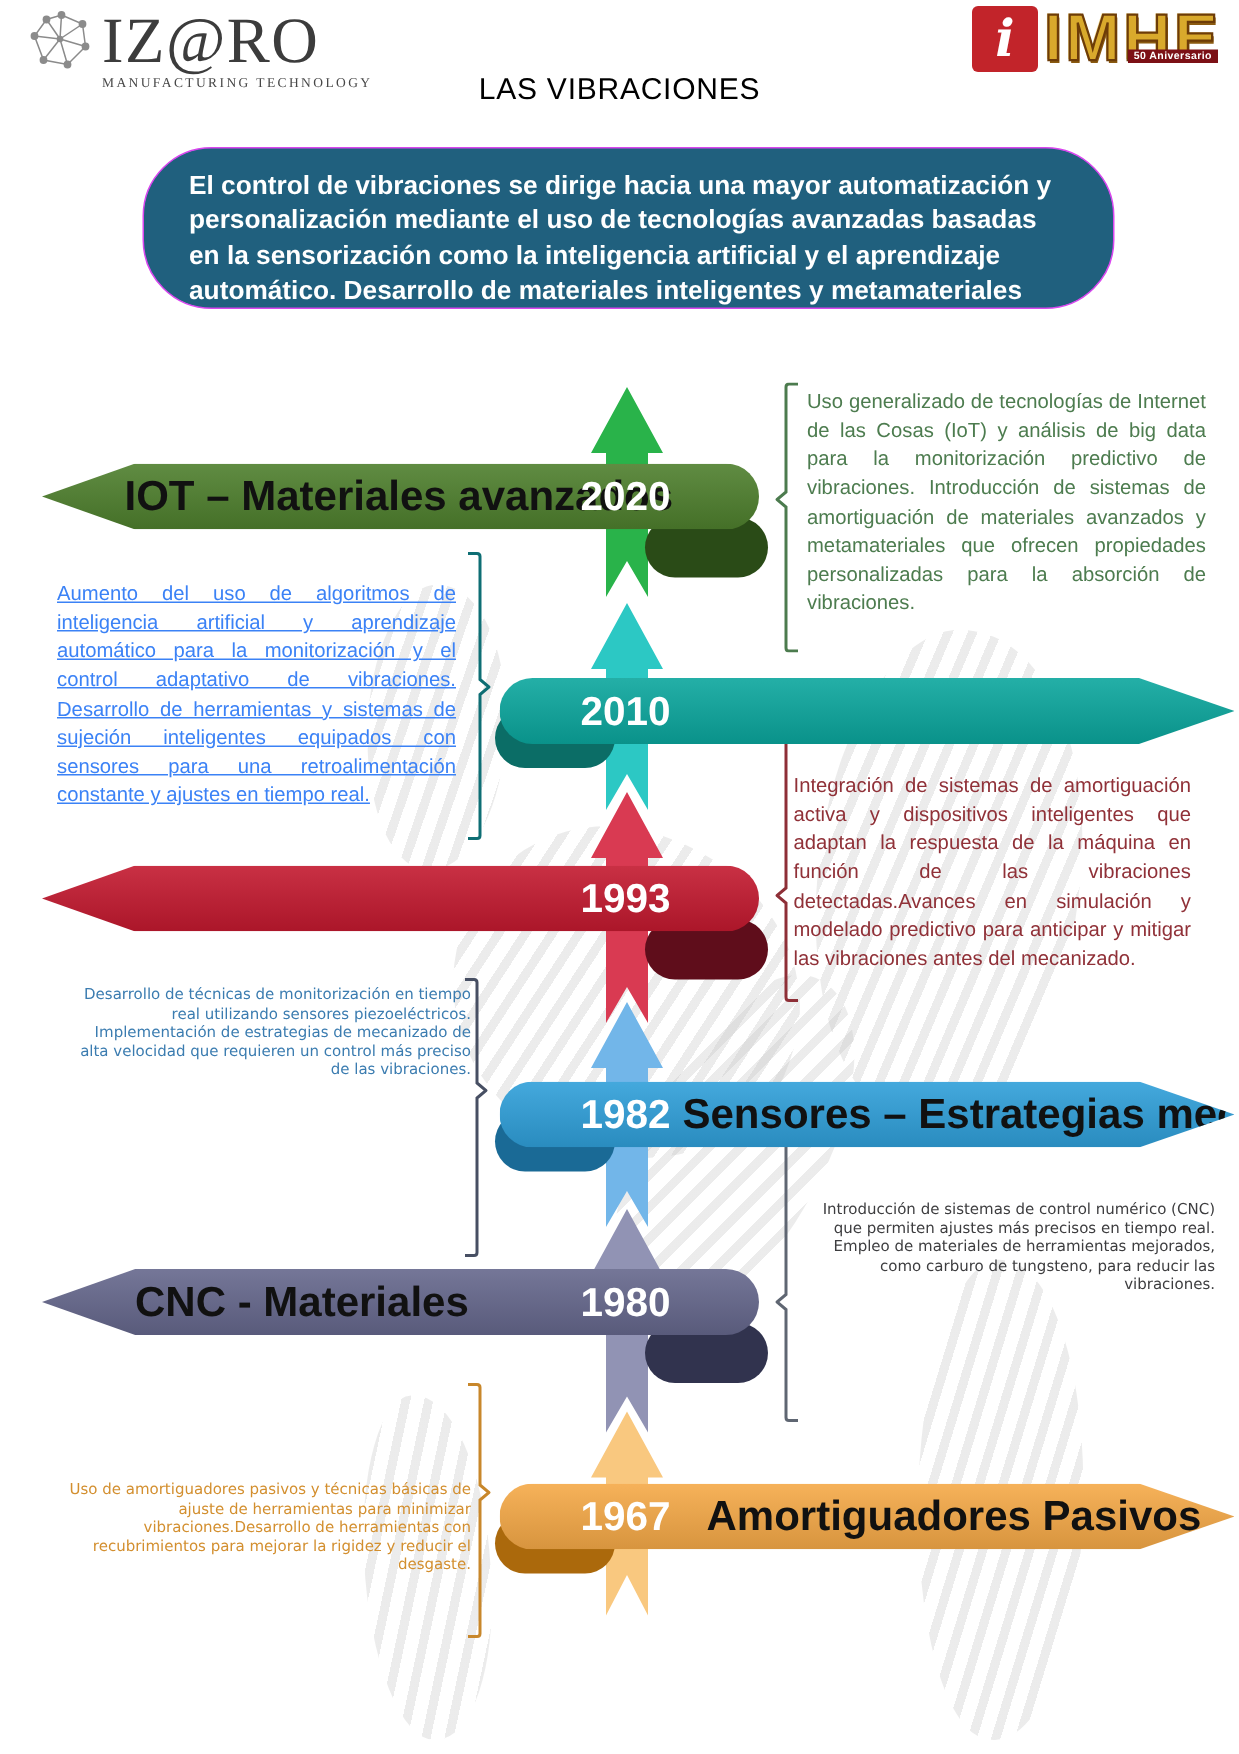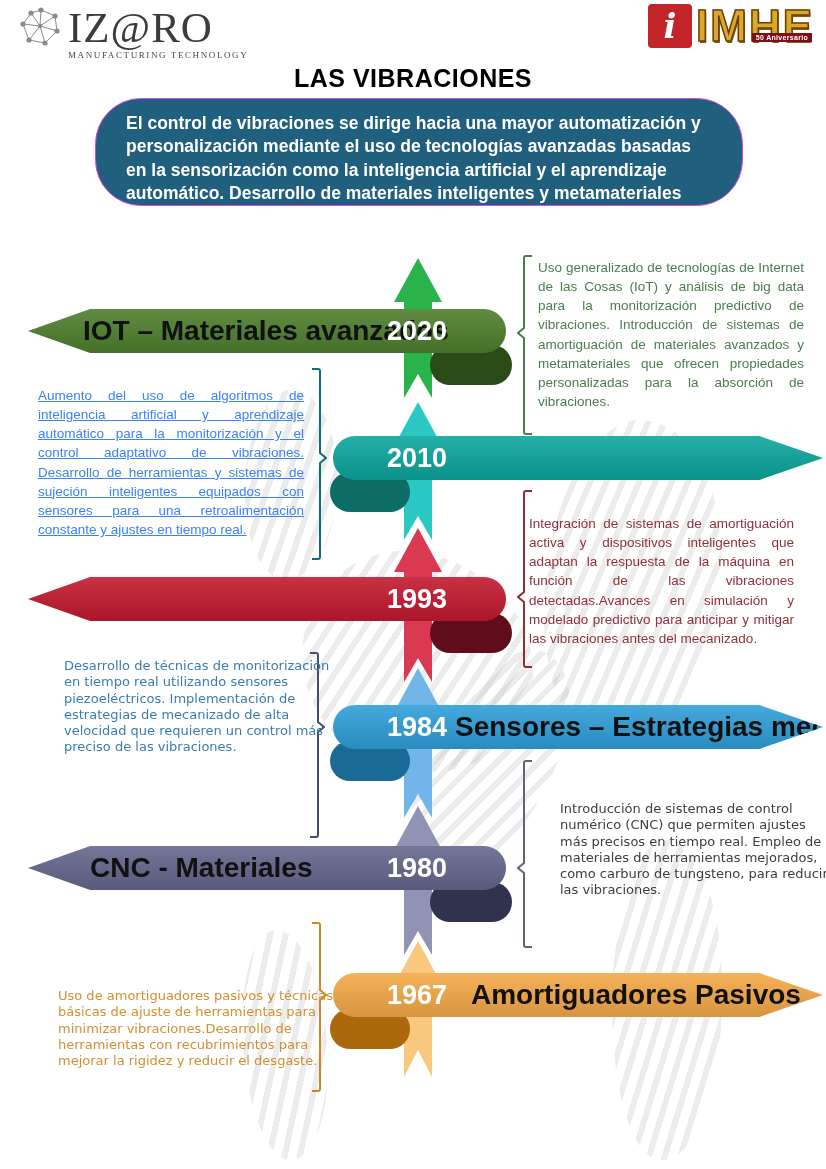--- a/index.html
+++ b/index.html
@@ -17,43 +17,43 @@
   .imhe-square{width:44px;height:44px;background:#c2242a;border-radius:4px;display:flex;
                align-items:center;justify-content:center;color:#fff;
                font-family:"DejaVu Serif",serif;font-style:italic;font-weight:bold;font-size:34px;
                transform:none;}
   .imhe-word{position:relative;font-weight:900;font-size:44px;letter-spacing:2px;line-height:1;
              color:#d9a92c;-webkit-text-stroke:1.5px #6d3c08;
              text-shadow:1px 2px 0 #8a5a10,-1px -1px 0 #f3da8e;margin-left:4px;}
   .imhe-badge{position:absolute;right:2px;bottom:6px;background:#7c1016;color:#fff;
               font-size:7px;font-weight:bold;letter-spacing:.3px;padding:1px 4px;
               -webkit-text-stroke:0;text-shadow:none;}
-  .page-title{position:absolute;left:0;top:64px;width:100%;text-align:center;z-index:2;
-              font-size:25px;font-weight:bold;color:#000;letter-spacing:.5px;}
+  .page-title{position:absolute;left:0;top:49px;width:100%;text-align:center;z-index:2;
+              font-size:20px;font-weight:normal;color:#000;letter-spacing:.5px;}
   
   .intro{position:absolute;left:95px;top:98px;width:648px;height:108px;z-index:2;
          background:#20607e;border:1px solid #d946ef;border-radius:46px;
          box-sizing:border-box;padding:13px 30px 8px 30px;
          color:#fff;font-weight:bold;font-size:17.5px;line-height:1.33;overflow:visible;}
   
   .tl-svg{position:absolute;left:390px;top:252px;z-index:1;}
   .fold{position:absolute;height:40px;border-radius:20px;z-index:2;}
   .ribbon{position:absolute;height:44px;z-index:3;
           background-image:linear-gradient(rgba(255,255,255,.10),rgba(0,0,0,.12));}
   .ribbon.point-left {clip-path:polygon(0 50%,13% 0,100% 0,100% 100%,13% 100%);
                       border-radius:0 22px 22px 0;}
   .ribbon.point-right{clip-path:polygon(100% 50%,87% 0,0 0,0 100%,87% 100%);
-                      border-radius:22px 0 0 22px;}
+                      border-radius:22px 0 0 22px;margin-top:16px;}
   .rlabel{position:absolute;top:0;line-height:44px;font-size:28px;font-weight:bold;color:#111;white-space:nowrap;}
   .ryear{position:absolute;top:0;width:80px;text-align:center;line-height:44px;
          font-size:27px;font-weight:bold;color:#fff;}
   
   .desc{position:absolute;z-index:2;font-size:13.5px;line-height:1.42;}
   .desc.just{text-align:justify;font-family:"Liberation Sans",sans-serif;}
-  .desc.wide{font-family:"DejaVu Sans",sans-serif;font-size:13px;line-height:1.25;text-align:left;margin-left:22px;}
+  .desc.wide{font-family:"DejaVu Sans",sans-serif;font-size:10px;line-height:1.25;text-align:right;}
   .bracket{position:absolute;z-index:2;}
   
   .i0 .ribbon{background-color:#4e7f2d;} .i0 .fold{background:#2a4b17;} .d0{color:#4d7c4f;}
   .i1 .ribbon{background-color:#0ba69d;} .i1 .fold{background:#0b6d66;} .d1{color:#3b82f6;text-decoration:underline;}
   .i2 .ribbon{background-color:#c3192f;} .i2 .fold{background:#5f0d1b;} .d2{color:#903138;}
   .i3 .ribbon{background-color:#2f9fd9;} .i3 .fold{background:#1a6a96;} .d3{color:#3b7cb0;}
   .i4 .ribbon{background-color:#65678c;} .i4 .fold{background:#31334e;} .d4{color:#3d3d3f;}
   .i5 .ribbon{background-color:#f5a947;} .i5 .fold{background:#ab690c;} .d5{color:#d38f2f;}
 </style>
 </head>
@@ -148,21 +148,21 @@
     </div>
   </div>
   <svg class="bracket" style="left:517px;top:490px;" width="16" height="178">
     <path d="M15 1 H9 Q7 1 7 3 V102 L1 107 L7 112 V175 Q7 177 9 177 H15" fill="none" stroke-width="2" stroke="#8e2f37"></path>
   </svg>
   <div class="desc just d2" style="left:529px;top:514px;width:265px;">Integración de sistemas de amortiguación activa y dispositivos inteligentes que adaptan la respuesta de la máquina en función de las vibraciones detectadas.Avances en simulación y modelado predictivo para anticipar y mitigar las vibraciones antes del mecanizado.</div>
 
   <div class="i3">
     <div class="fold" style="left:330px;top:741px;width:80px;"></div>
     <div class="ribbon point-right" style="left:333px;top:705px;width:490px;">
-      <span class="ryear" style="left:44px;">1984</span>
+      <span class="ryear" style="left:44px;">1982</span>
       <span class="rlabel" style="left:122px;">Sensores – Estrategias mecanizado</span>
     </div>
   </div>
   <svg class="bracket" style="left:309px;top:652px;" width="16" height="186">
     <path d="M1 1 H7 Q9 1 9 3 V70 L15 75 L9 80 V183 Q9 185 7 185 H1" fill="none" stroke-width="2" stroke="#474f63"></path>
   </svg>
   <div class="desc wide d3" style="left:42px;top:658px;width:272px;">Desarrollo de técnicas de monitorización en tiempo real utilizando sensores piezoeléctricos. Implementación de estrategias de mecanizado de alta velocidad que requieren un control más preciso de las vibraciones.</div>
 
   <div class="i4">
     <div class="fold" style="left:430px;top:882px;width:82px;"></div>

